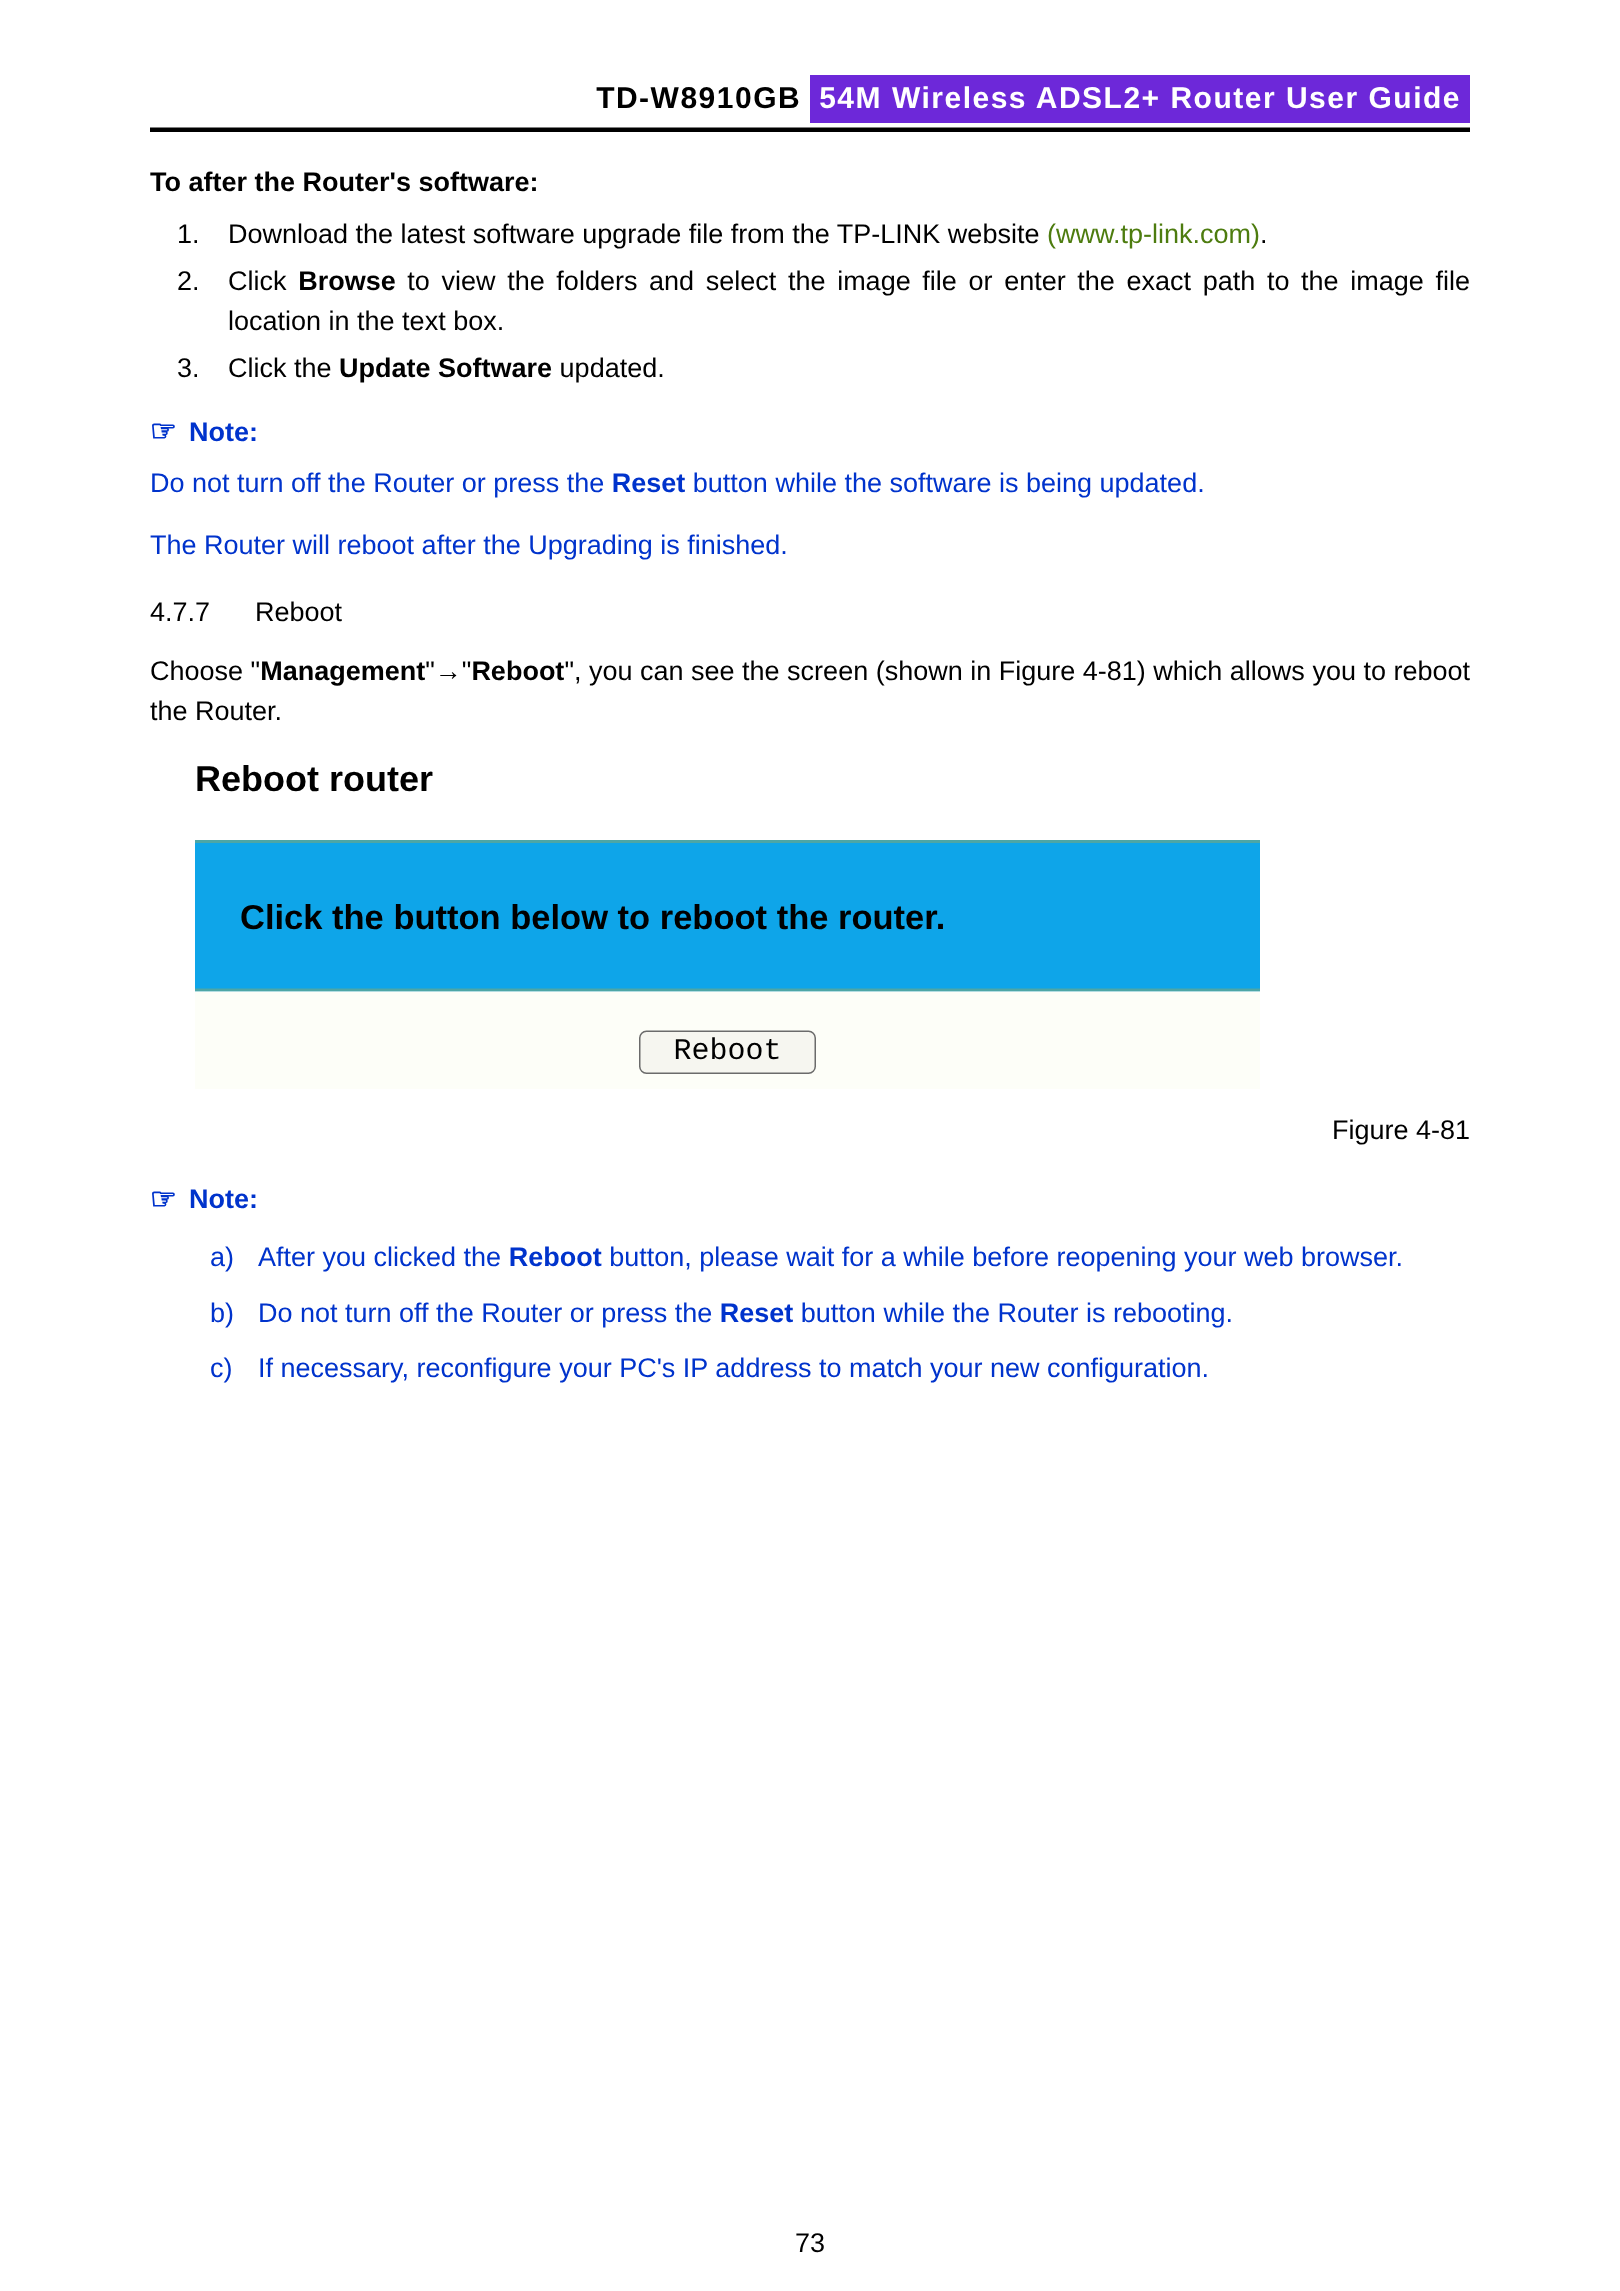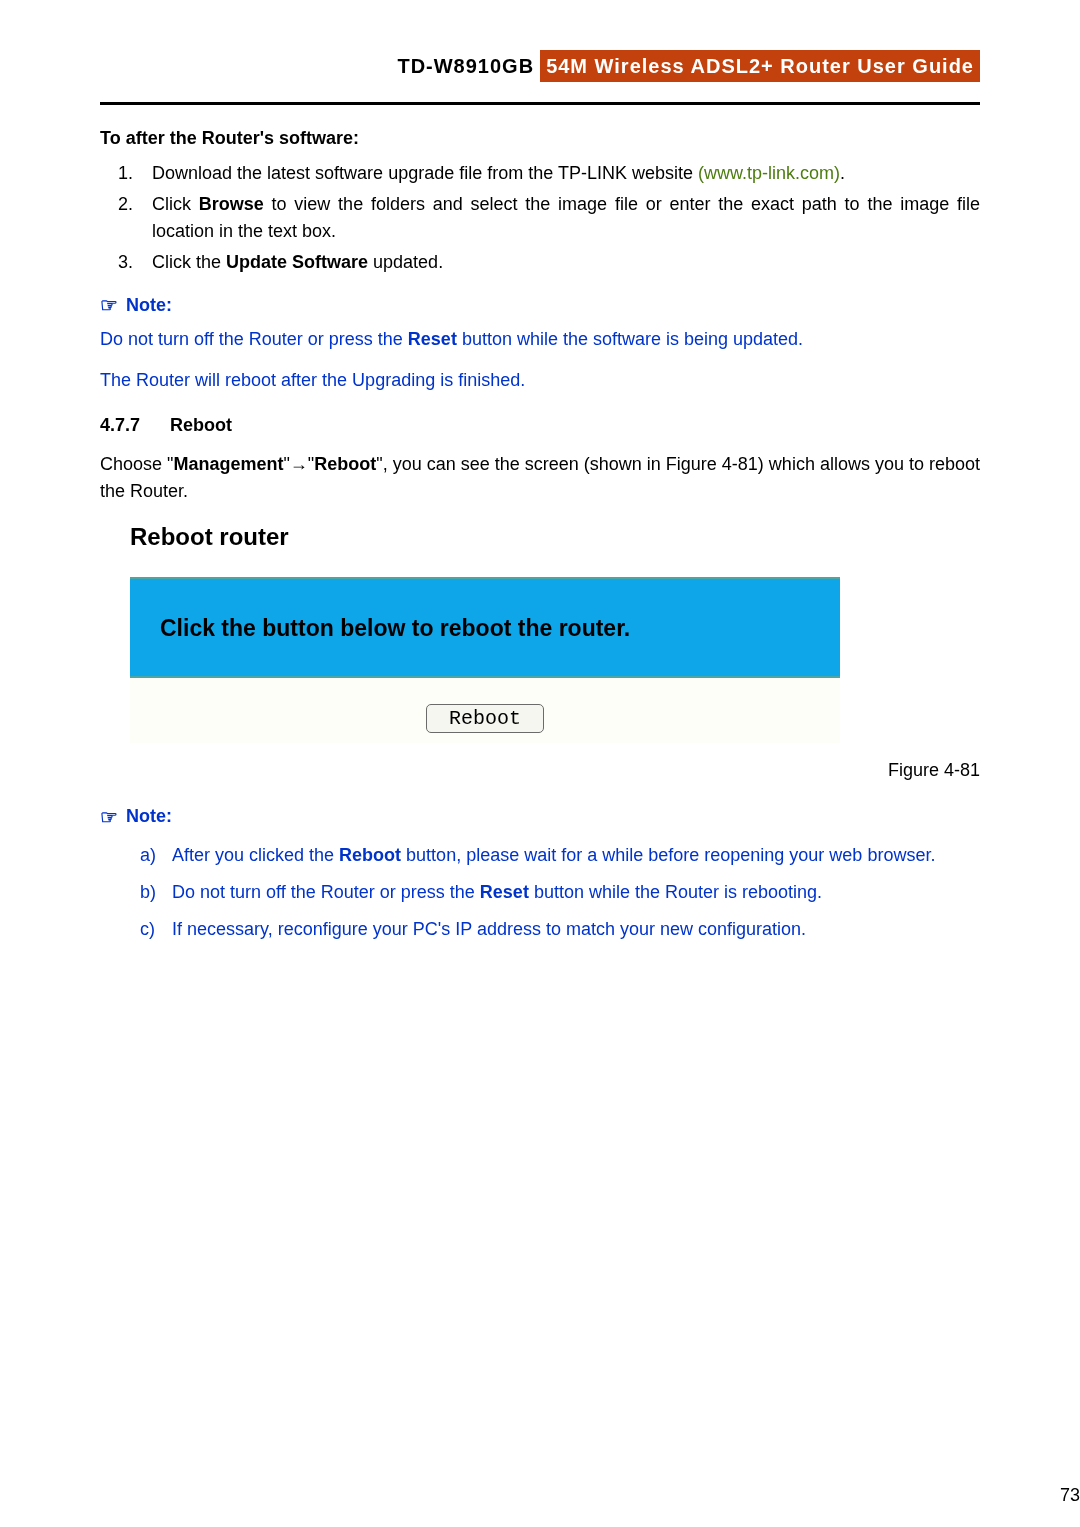--- a/index.html
+++ b/index.html
@@ -1,41 +1,41 @@
 <!DOCTYPE html>
 <html><head>
   <meta charset="utf-8">
   <style>
     body{margin:0;background:#fff;font-family:Arial,Helvetica,sans-serif;font-size:18px;color:#000;line-height:1.5}
     .page{width:1080px;height:1527px;position:relative;box-sizing:border-box;padding:50px 100px 0 100px}
-    .hdr{display:flex;justify-content:flex-end;align-items:baseline;gap:6px;border-bottom:3px solid #000;padding-bottom:20px;margin-bottom:20px}
+    .hdr{display:flex;justify-content:flex-end;align-items:baseline;gap:6px;border-bottom:3px solid #000;padding-bottom:3px;margin-bottom:20px}
     .model{font-weight:700;font-size:20px;letter-spacing:1px}
-    .title-bar{background:#c2410c;color:#fff;font-weight:700;font-size:20px;padding:1px 6px;letter-spacing:1px}
+    .title-bar{background:#6d28d9;color:#fff;font-weight:700;font-size:20px;padding:1px 6px;letter-spacing:1px}
     .section-title{font-weight:700;margin:10px 0 8px}
     ol.num{margin:0 0 14px 0;padding-left:38px}
     ol.num>li{padding-left:14px;margin:4px 0;text-align:justify}
     .link{color:#4d7c0f}
     .bold{font-weight:700}
     .note-hdr{color:#0033cc;font-weight:700;margin:10px 0 6px;display:flex;align-items:center;gap:8px}
     .hand{font-size:20px}
     .blue{color:#0033cc}
     .p{margin:6px 0 14px}
-    .h3{font-weight:700;margin:18px 0 12px}
+    .h3{font-weight:400;margin:18px 0 12px}
     .h3 .num{display:inline-block;width:70px}
     .fig{margin:10px 0 8px 20px}
     .fig-title{font-family:Arial,Helvetica,sans-serif;font-weight:700;font-size:24px;margin:6px 0 22px 10px}
     .panel{width:710px;margin-left:10px}
     .panel .prompt{font-weight:700;font-size:23px;padding:32px 0 30px 30px;border-top:2px solid #4da6a6;border-bottom:2px solid #4da6a6;background:#0ea5e9}
     .panel .btnrow{padding:26px 0 10px;text-align:center;background:#fdfef8}
     .reboot-btn{font-family:"Courier New",monospace;font-size:20px;padding:2px 22px;background:#f6f6f0;border:1px solid #6b6b6b;border-radius:5px;cursor:pointer}
     .caption{text-align:right;margin:14px 0 18px;font-size:18px}
     ol.letters{list-style:none;margin:0 0 10px 40px;padding:0}
     ol.letters>li{color:#0033cc;margin:10px 0;padding-left:40px;text-indent:-40px;text-align:justify}
     ol.letters .lbl{display:inline-block;width:32px;text-indent:0}
-    .footer{position:absolute;bottom:18px;left:0;width:100%;text-align:right;font-size:18px}
+    .footer{position:absolute;bottom:18px;left:0;width:100%;text-align:center;font-size:18px}
     li.j2{text-align:justify}
   </style>
 </head>
 <body>
 
 <div class="page">
   <div class="hdr">
     <span class="model">TD-W8910GB</span>
     <span class="title-bar">54M  Wireless  ADSL2+  Router  User  Guide</span>
   </div>

